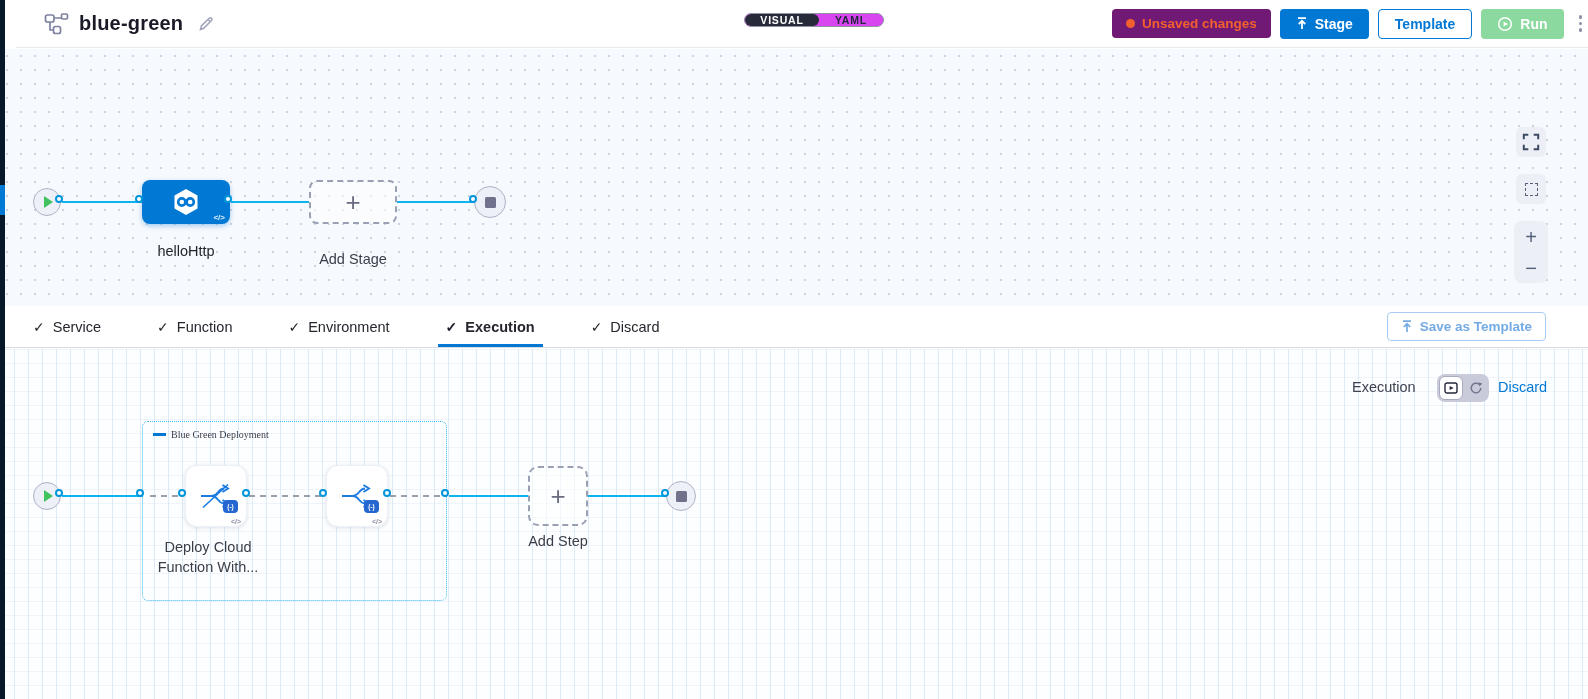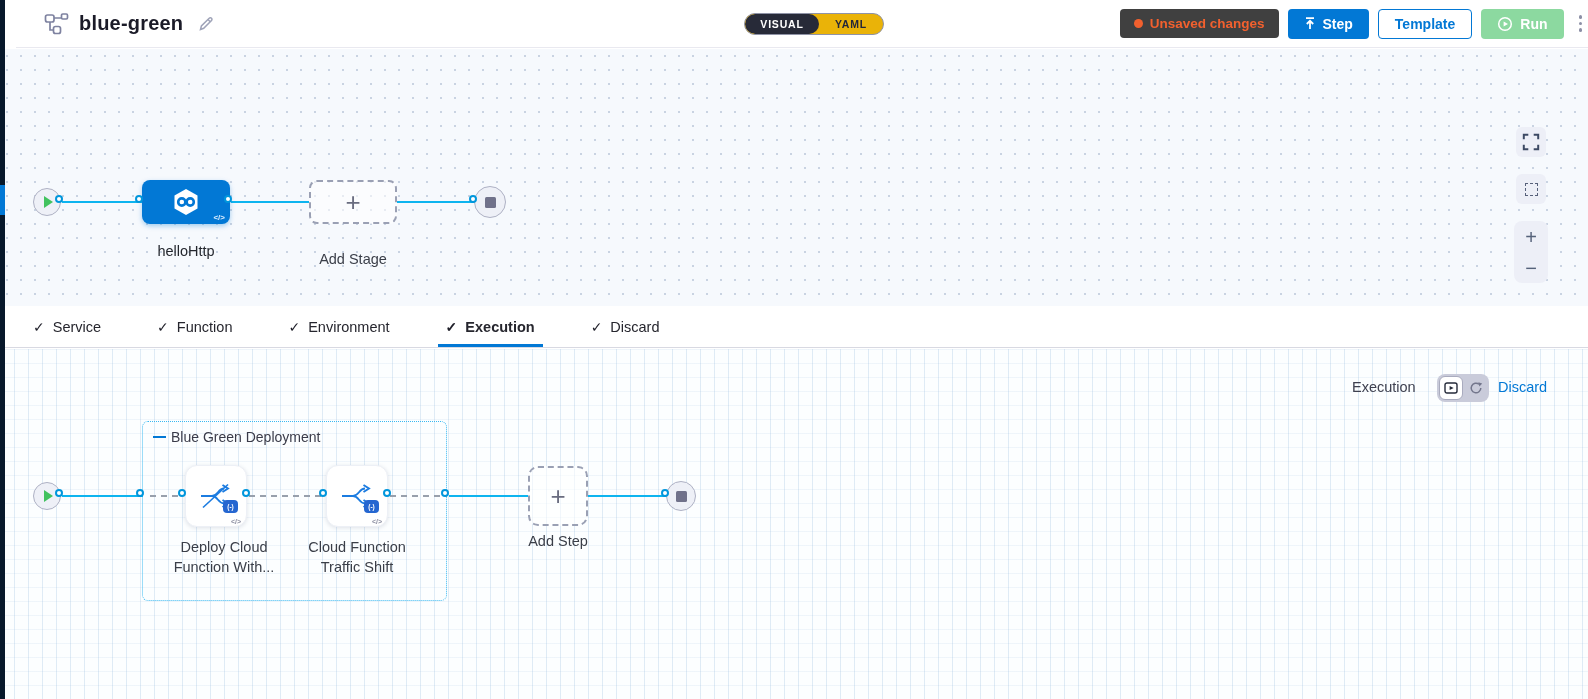--- a/index.html
+++ b/index.html
@@ -14,29 +14,29 @@
                     background:#0278d5; }
 
   
   .header { position:absolute; left:16px; top:0; width:1588px; height:48px;
             background:#fff; border-bottom:1px solid #e9e9f0;
             display:flex; align-items:center; z-index:40; }
   .hdr-left { display:flex; align-items:center; gap:10px; padding-left:28px; }
   .pipe-icon { display:flex; }
   .page-title { font-size:20px; font-weight:bold; color:#1b1b28; letter-spacing:.2px; }
   .pencil { display:flex; margin-left:4px; cursor:pointer; }
-  .seg-wrap { position:absolute; left:728px; top:13px; height:22px; display:flex;
-              border:1px solid #8f93a6; border-radius:11px; background:#eab308; overflow:hidden; }
+  .seg-wrap { position:absolute; left:728px; top:13px; height:14px; display:flex;
+              border:1px solid #8f93a6; border-radius:11px; background:#d946ef; overflow:hidden; }
   .seg { height:100%; display:flex; align-items:center; justify-content:center;
          font-size:10.5px; font-weight:bold; letter-spacing:.8px; cursor:pointer; }
   .seg.visual { width:74px; background:#272a38; color:#fff; border-radius:11px; }
   .seg.yaml   { width:64px; color:#23263a; }
 
   .hdr-right { margin-left:auto; display:flex; align-items:center; gap:9px; padding-right:16px; }
-  .unsaved { display:flex; align-items:center; gap:7px; background:#404040;
+  .unsaved { display:flex; align-items:center; gap:7px; background:#701a75;
              border-radius:4px; height:29px; padding:0 14px;
              font-size:13.5px; font-weight:bold; color:#f2602e; }
   .unsaved .dot { width:9px; height:9px; border-radius:50%; background:#f2602e; }
   .btn { height:30px; border-radius:4px; display:flex; align-items:center; gap:7px;
          font-size:14px; font-weight:bold; padding:0 16px; cursor:pointer; border:none; }
   .btn.save { background:#0278d5; color:#fff; }
   .btn.discard { background:#fff; color:#0278d5; border:1px solid #0278d5; }
   .btn.run { background:#8cd9a0; color:#fff; cursor:default; }
   .kebab { display:flex; flex-direction:column; gap:3px; padding:4px 6px; cursor:pointer; }
   .kebab i { width:3.5px; height:3.5px; border-radius:50%; background:#8c8fa6; }
@@ -120,21 +120,21 @@
   .exec-toggle .segR { flex:1; display:flex; align-items:center; justify-content:center; }
   .rollback { position:absolute; left:1498px; top:30px; font-size:14.5px;
               color:#0278d5; cursor:pointer; }
 
   
   .group { position:absolute; left:142px; top:72px; width:305px; height:180px;
            border:1.5px dotted #3ab9f1; border-radius:6px; z-index:1; }
   .group-label { position:absolute; left:153px; top:80px; display:flex;
                  align-items:center; gap:5px; z-index:3; cursor:pointer; }
   .group-label .dash { width:13px; height:2.5px; background:#0278d5; }
-  .group-label .gtxt { font-size:14px; color:#3a3b49; }
+  .group-label .gtxt { font-size:10px; color:#3a3b49;font-family:Liberation Serif, serif; }
 
   .step-card { position:absolute; width:62px; height:62px; background:#fff;
                border-radius:12px; border:1px solid #edf0f6;
                box-shadow:0 1px 4px rgba(40,60,90,.14); z-index:4; cursor:pointer;
                display:flex; align-items:center; justify-content:center; }
   .step-card .badge { position:absolute; right:8px; bottom:13px; min-width:15px; height:13px;
                       background:#2566d0; border-radius:4px; color:#fff; font-size:6.5px;
                       font-weight:bold; display:flex; align-items:center; justify-content:center;
                       padding:0 2px; }
   .step-card .code { position:absolute; right:5px; bottom:1px; color:#8b8da0;
@@ -171,21 +171,21 @@
     <div class="unsaved">
       <span class="dot"></span>
       <span>Unsaved changes</span>
     </div>
     <button class="btn save">
       <span style="display:flex;">
         <svg width="12" height="13" viewBox="0 0 12 13" fill="none" stroke="#fff" stroke-width="1.8">
           <path d="M2 1.2 H10 M6 4 V12 M2.8 7 L6 3.8 L9.2 7"></path>
         </svg>
       </span>
-      <span>Step</span>
+      <span>Stage</span>
     </button>
     <button class="btn discard">
       <span>Template</span>
     </button>
     <button class="btn run">
       <span style="display:flex;">
         <svg width="16" height="16" viewBox="0 0 16 16">
           <circle cx="8" cy="8" r="6.3" fill="none" stroke="#fff" stroke-width="1.5"></circle>
           <polygon points="6.6,5.4 11,8 6.6,10.6" fill="#fff"></polygon>
         </svg>
@@ -267,20 +267,28 @@
     </div>
     <div class="tab active">
       <span class="chk">✓</span>
       <span>Execution</span>
     </div>
     <div class="tab">
       <span class="chk">✓</span>
       <span>Discard</span>
     </div>
   </div>
+  <button class="save-template">
+    <span style="display:flex;">
+      <svg width="12" height="13" viewBox="0 0 12 13" fill="none" stroke="#74abe4" stroke-width="1.7">
+        <path d="M2 1.2 H10 M6 4 V12 M2.8 7 L6 3.8 L9.2 7"></path>
+      </svg>
+    </span>
+    <span>Save as Template</span>
+  </button>
 </div>
 
 <div class="canvas2">
 
   <span class="exec-label">Execution</span>
   <div class="exec-toggle">
     <span class="segL">
       <svg width="14" height="12" viewBox="0 0 14 12">
         <rect x="1" y="1" width="12" height="10" rx="2" fill="none" stroke="#252a3a" stroke-width="1.4"></rect>
         <polygon points="5.6,3.9 9.6,6 5.6,8.1" fill="#252a3a"></polygon>
@@ -321,36 +329,35 @@
         <path d="M24.5 3 L30 6.5 L24.5 10"></path>
         <path d="M24.5 18 L30 21.5 L24.5 25"></path>
         <path d="M5 25.5 L30 2.5" stroke-width="1.6"></path>
       </svg>
     </span>
     <span class="badge">(-)</span>
     <span class="code">&lt;/&gt;</span>
   </div>
   <span class="port" style="left:178px; top:140px;"></span>
   <span class="port" style="left:242px; top:140px;"></span>
-  <div class="node-label" style="left:164px; top:188px; width:120px;">Deploy Cloud Function With...</div>
+  <div class="node-label" style="left:148px; top:188px; width:120px;">Deploy Cloud Function With...</div>
 
   <div class="step-card" style="left:326px; top:116px;">
     <span style="display:flex;">
       <svg width="36" height="28" viewBox="0 0 36 28" fill="none" stroke="#1b7be0" stroke-width="1.9">
         <path d="M3 14 H14 C20 14 20 6.5 26 6.5 M14 14 C20 14 20 21.5 26 21.5"></path>
         <path d="M24.5 3 L30 6.5 L24.5 10"></path>
         <path d="M24.5 18 L30 21.5 L24.5 25"></path>
       </svg>
     </span>
     <span class="badge">(-)</span>
     <span class="code">&lt;/&gt;</span>
   </div>
   <span class="port" style="left:319px; top:140px;"></span>
   <span class="port" style="left:383px; top:140px;"></span>
-  <div class="node-label" style="left:297px; top:188px; width:120px;">Cloud Function Traffic Shift</div>
 
   <span class="port" style="left:441px; top:140px;"></span>
 
   <div class="dashed-add" style="left:528px; top:117px; width:60px; height:60px; border-radius:10px;">
     <span>+</span>
   </div>
   <div class="node-label" style="left:508px; top:182px; width:100px;">Add Step</div>
 
   <span class="port" style="left:661px; top:140px;"></span>
   <div class="circle-node" style="left:666px; top:132px; width:30px; height:30px;">

